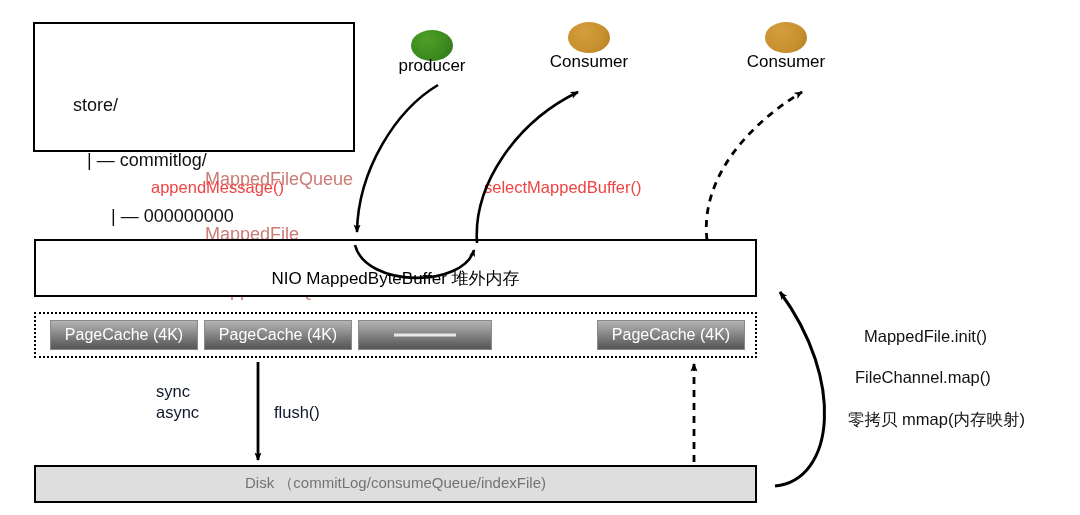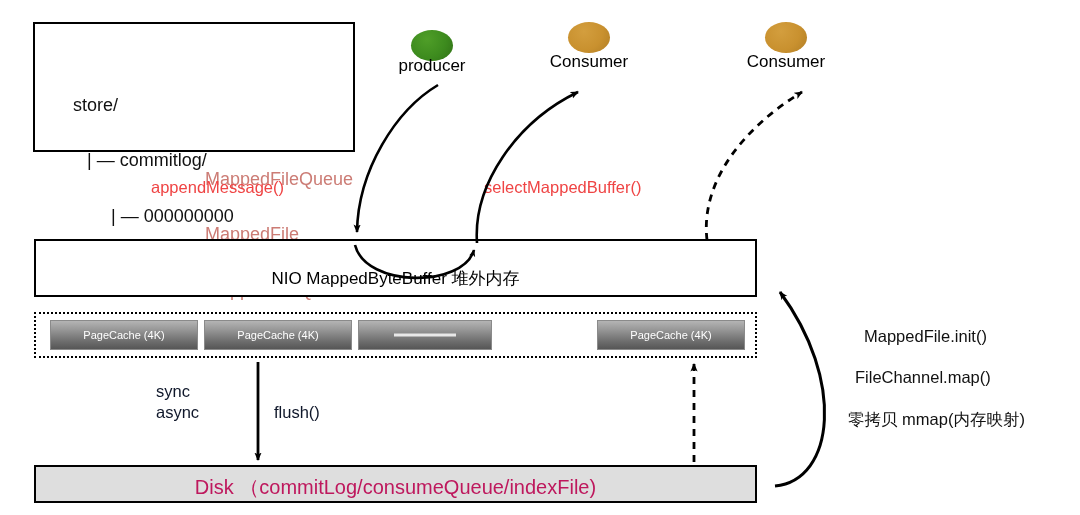--- a/index.html
+++ b/index.html
@@ -90,21 +90,21 @@
     box-sizing: border-box;
   }
   .pc-cell {
     position: absolute;
     top: 6px;
     height: 30px;
     background: linear-gradient(to bottom, #b4b4b4 0%, #9a9a9a 28%, #6e6e6e 72%, #565656 100%);
     border: 1px solid #8a8a8a;
     box-sizing: border-box;
     color: #ffffff;
-    font-size: 11px;
+    font-size: 16px;
     line-height: 28px;
     text-align: center;
     white-space: nowrap;
   }
   .pc-dash {
     position: absolute;
     left: 50%;
     top: 50%;
     transform: translate(-50%, -50%);
     width: 62px;
@@ -125,22 +125,22 @@
     left: 34px; top: 465px;
     width: 723px; height: 38px;
     border: 2px solid #000;
     background: #dedede;
     box-sizing: border-box;
   }
   #disk-label {
     position: absolute;
     left: 0; right: 0; top: 7px;
     text-align: center;
-    font-size: 20px;
-    color: #be185d;
+    font-size: 15px;
+    color: #737373;
     white-space: nowrap;
   }
 
   
   .note-line {
     font-size: 16.5px;
     color: #111;
     white-space: nowrap;
   }
 

